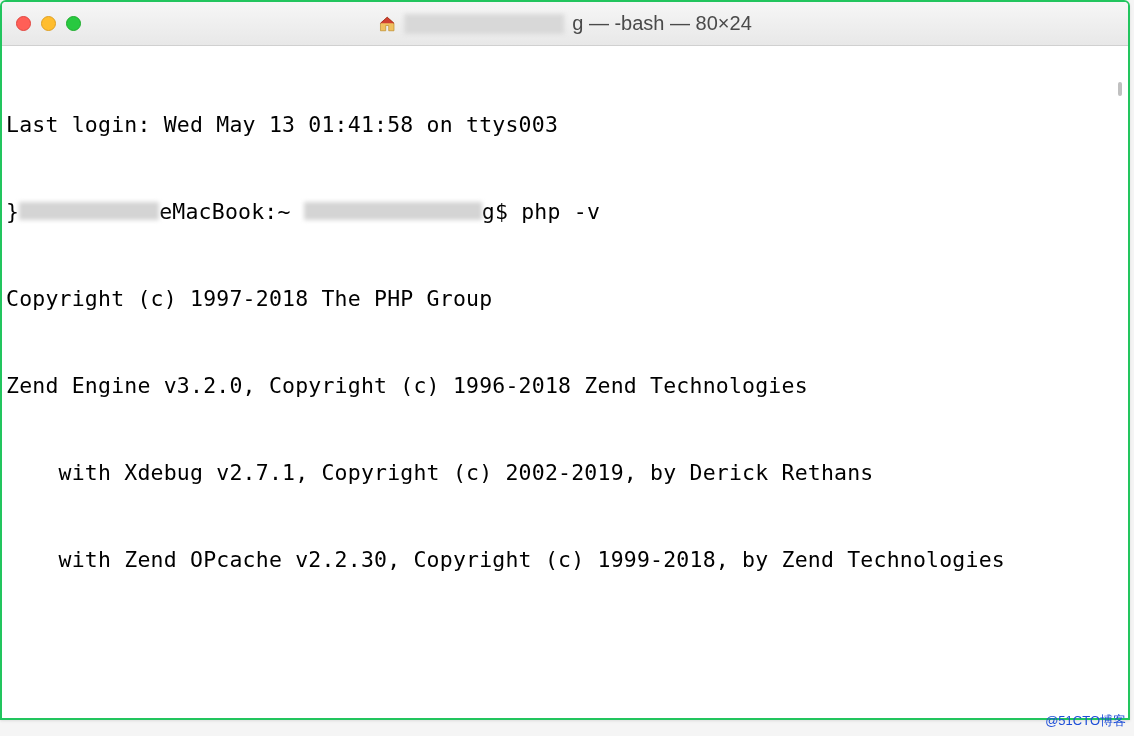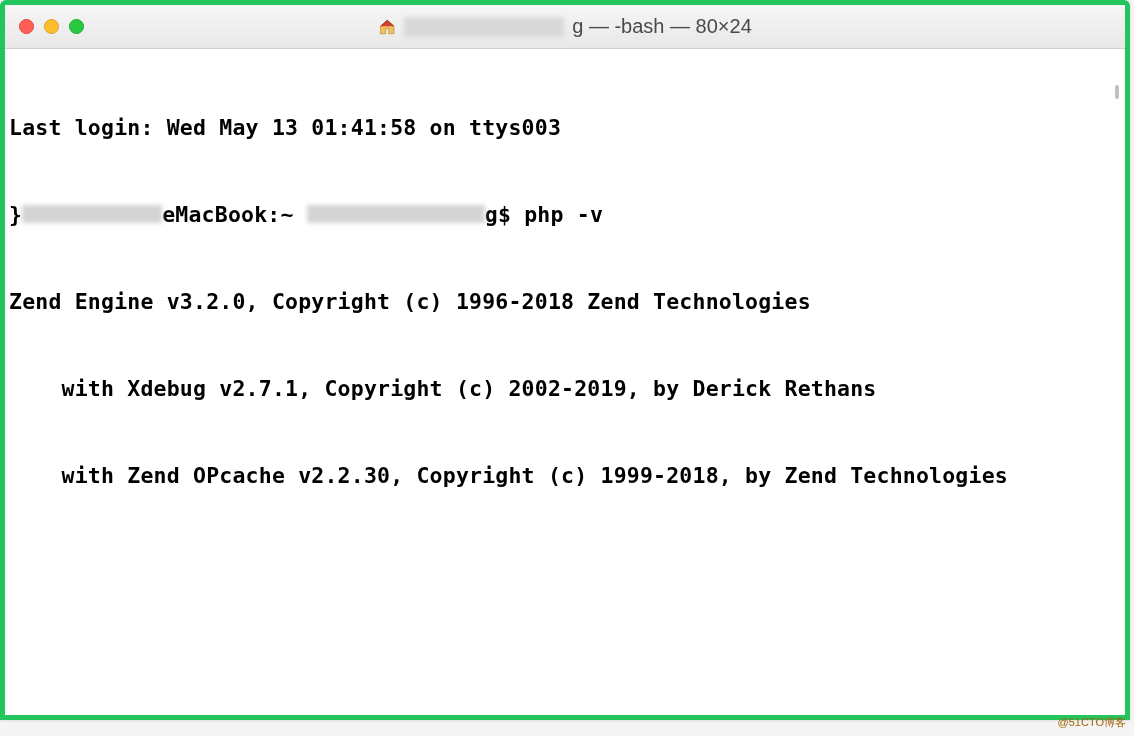--- a/index.html
+++ b/index.html
@@ -11,21 +11,21 @@
       font-family: -apple-system, BlinkMacSystemFont, sans-serif;
       background: #f5f5f5;
       width: 1134px;
       height: 736px;
       position: relative;
     }
     .terminal-window {
       width: 1130px;
       height: 720px;
       background: #ffffff;
-      border: 5px solid #22c55e;
+      border: 2px solid #22c55e;
       border-radius: 6px 6px 0 0;
       overflow: hidden;
       box-shadow: 0 1px 3px rgba(0,0,0,0.1);
       position: relative;
     }
     .titlebar {
       height: 44px;
       background: linear-gradient(to bottom, #f6f6f6, #e8e8e8);
       border-bottom: 1px solid #d0d0d0;
       display: flex;
@@ -78,21 +78,20 @@
       font-family: "Menlo", "Monaco", "Consolas", monospace;
       font-size: 21.5px;
       line-height: 29px;
       color: #000000;
       white-space: pre;
       letter-spacing: 0.2px;
     }
     .terminal-line {
       display: block;
       min-height: 29px;
-      font-weight: bold;
     }
     .redacted {
       display: inline-block;
       height: 18px;
       background: #d4d4d4;
       filter: blur(2px);
       vertical-align: middle;
       position: relative;
       top: -2px;
     }
@@ -104,22 +103,22 @@
       top: 80px;
       width: 4px;
       height: 14px;
       background: #c0c0c0;
       border-radius: 2px;
     }
     .watermark {
       position: absolute;
       right: 8px;
       bottom: 6px;
-      font-size: 11px;
-      color: #a16207;
+      font-size: 13px;
+      color: #1d4ed8;
     }
   </style>
 </head>
 <body>
 
 <div class="terminal-window">
   <div class="titlebar">
     <div class="traffic-lights">
       <div class="traffic-light close"></div>
       <div class="traffic-light minimize"></div>
@@ -133,20 +132,21 @@
         </svg>
       </span>
       <span class="redacted-title"></span>
       <span>g — -bash — 80×24</span>
     </div>
   </div>
 
   <div class="terminal-body">
     <span class="terminal-line">Last login: Wed May 13 01:41:58 on ttys003</span>
     <span class="terminal-line"><span>}</span><span class="redacted red-w1"></span><span>eMacBook:~ </span><span class="redacted red-w2"></span><span>g$ php -v</span></span>
+    <span class="terminal-line">Copyright (c) 1997-2018 The PHP Group</span>
     <span class="terminal-line">Zend Engine v3.2.0, Copyright (c) 1996-2018 Zend Technologies</span>
     <span class="terminal-line">    with Xdebug v2.7.1, Copyright (c) 2002-2019, by Derick Rethans</span>
     <span class="terminal-line">    with Zend OPcache v2.2.30, Copyright (c) 1999-2018, by Zend Technologies</span>
     <span class="terminal-line"></span>
   </div>
 
   <div class="scrollbar-hint"></div>
 </div>
 
 <div class="watermark">@51CTO博客</div>

